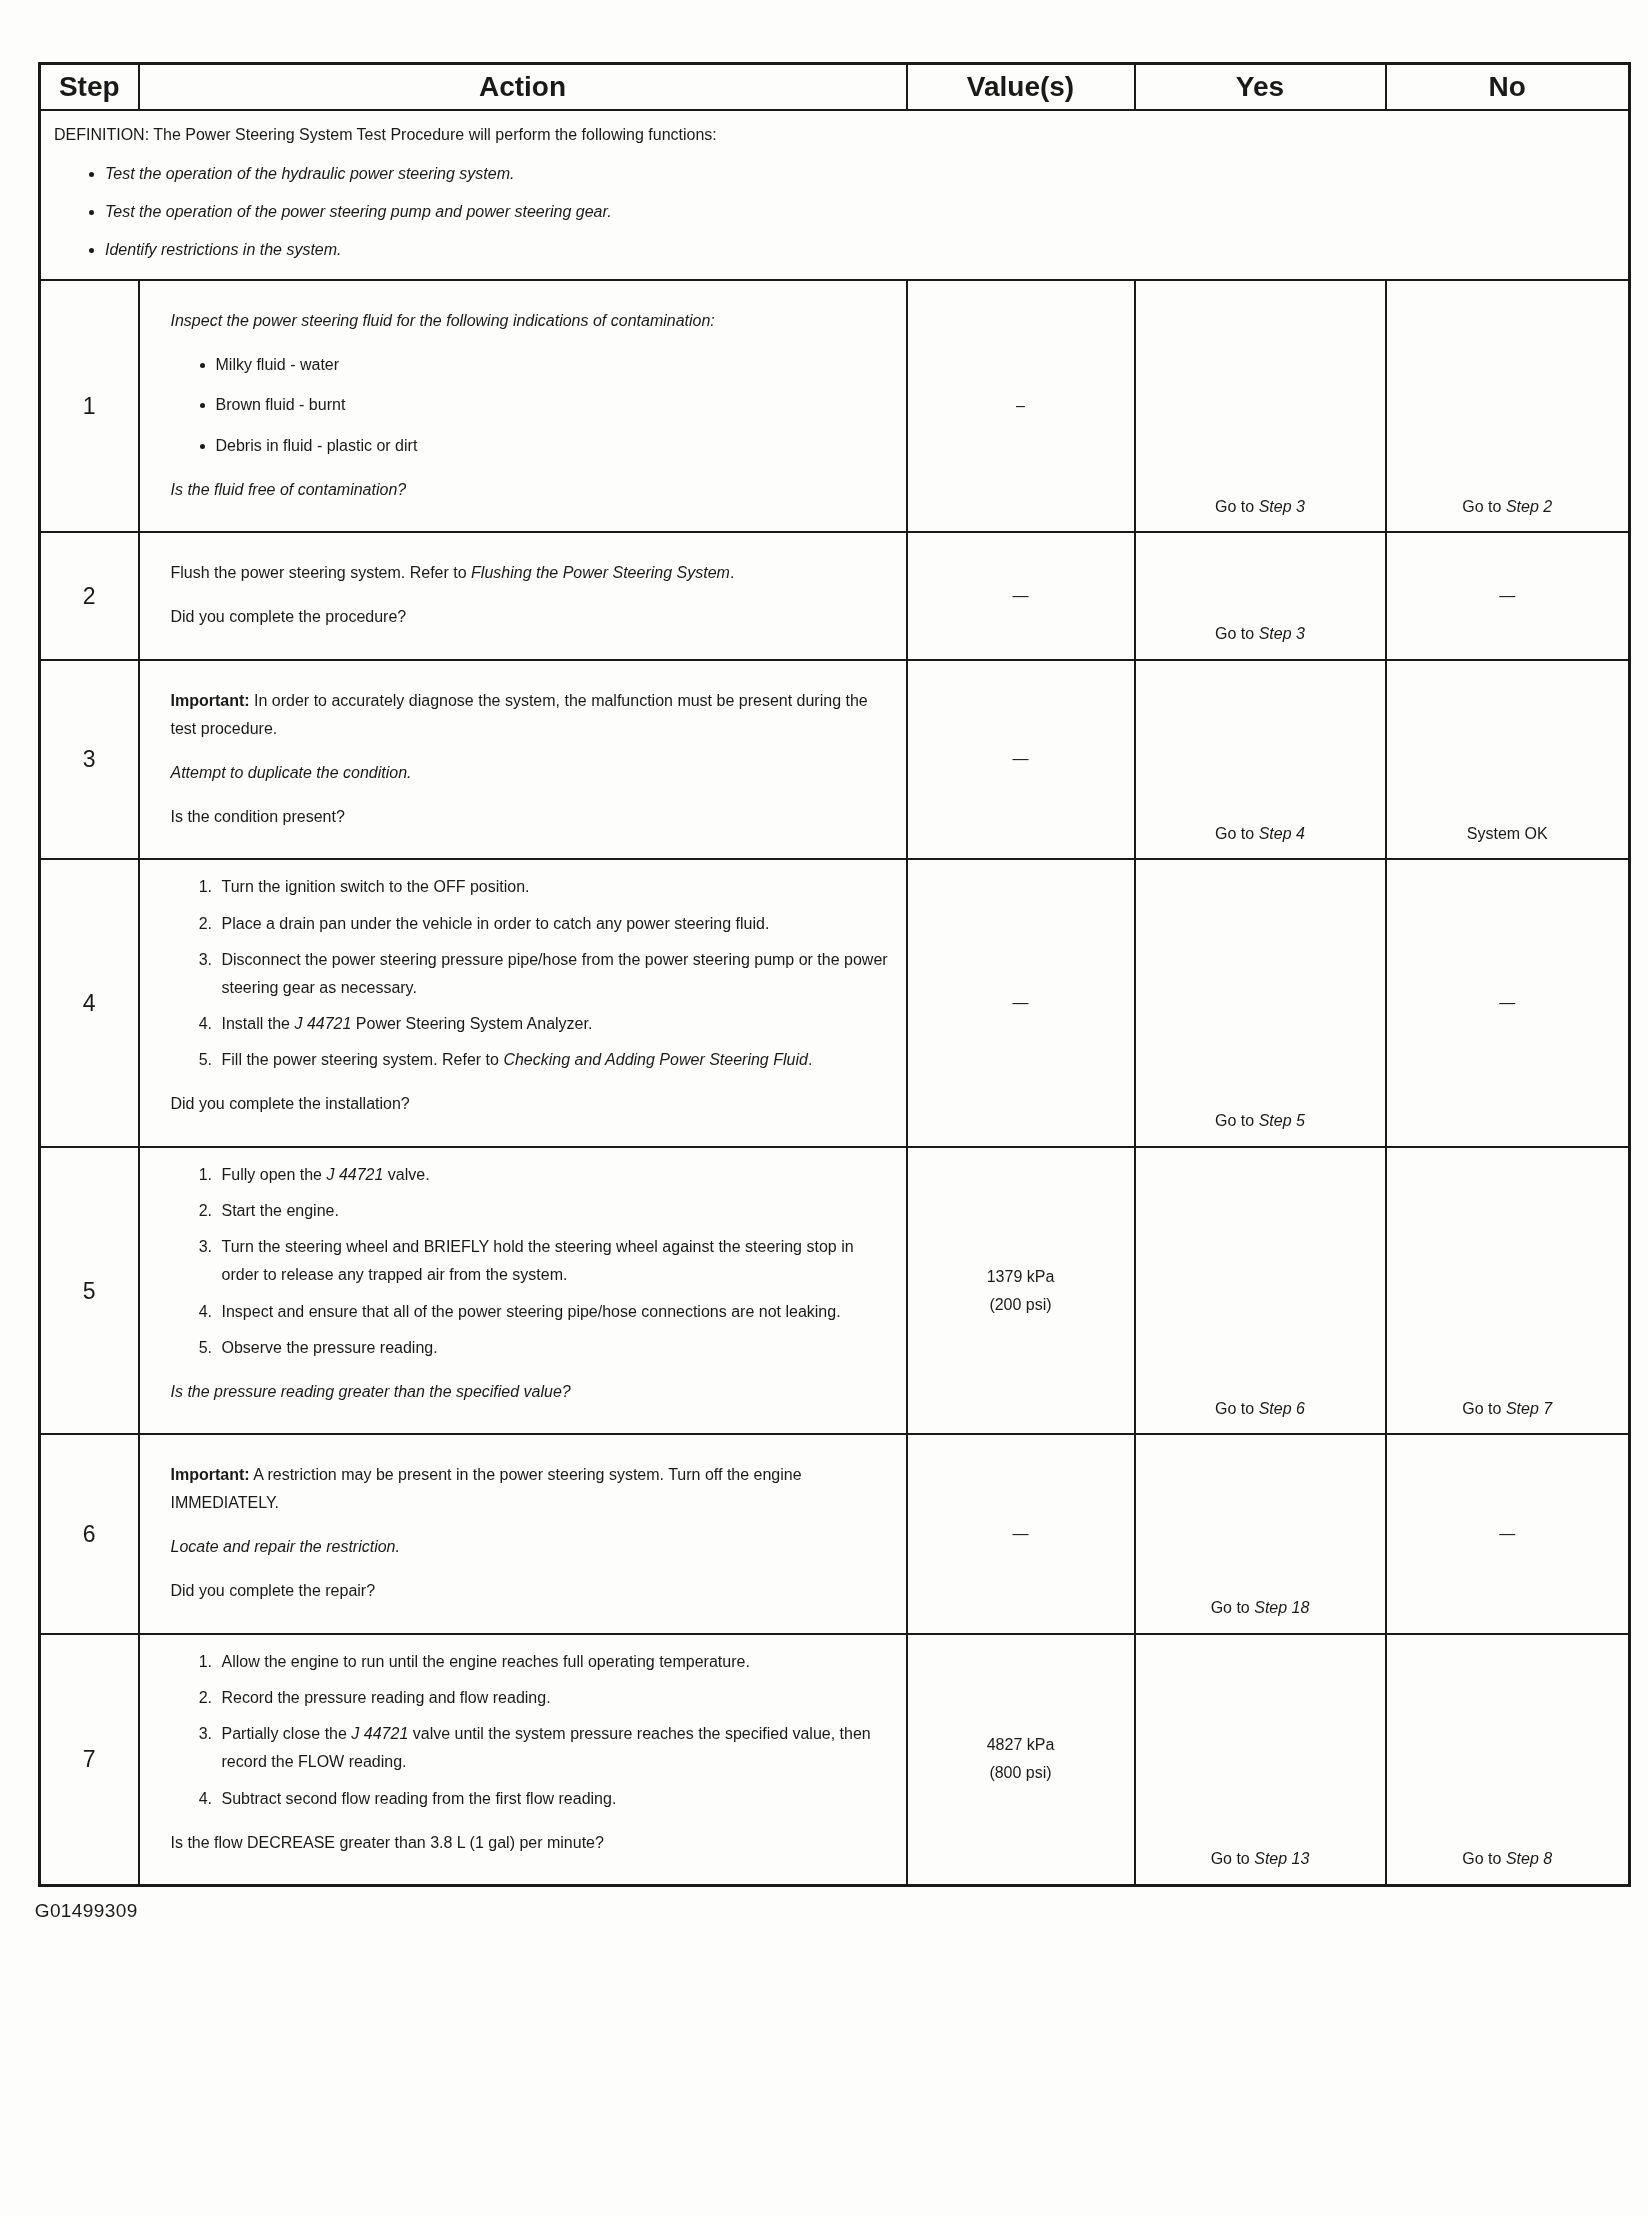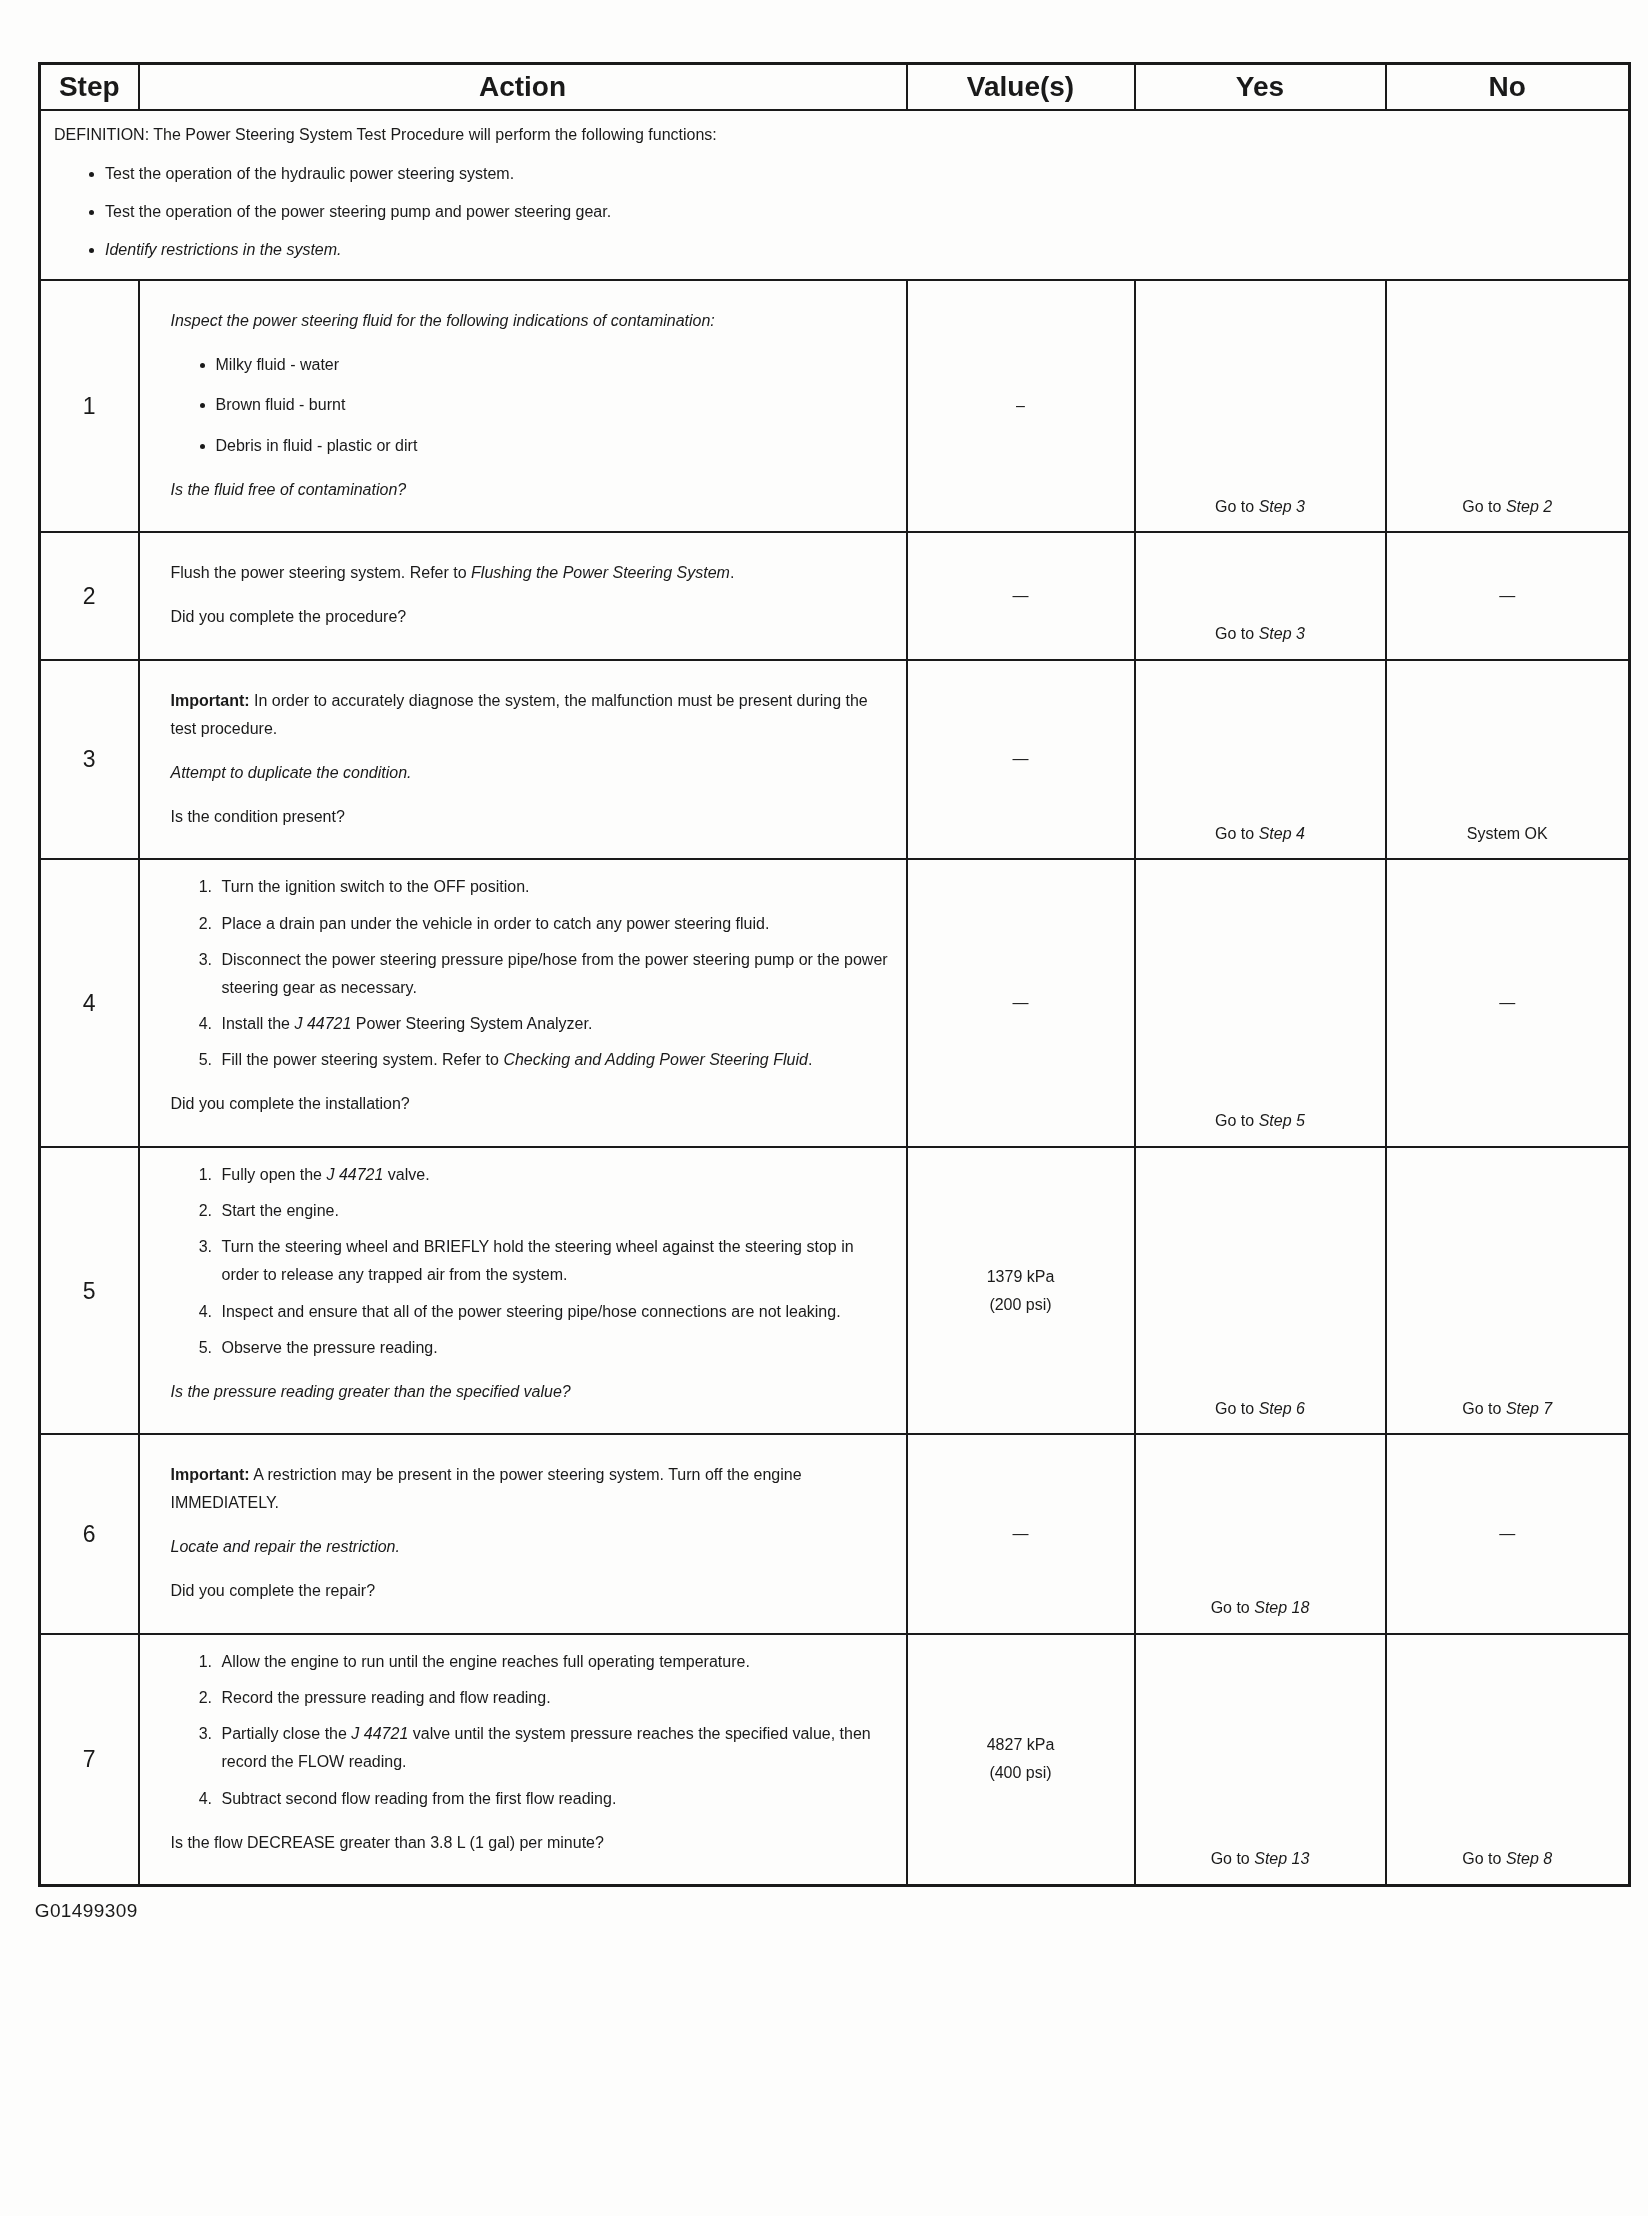--- a/index.html
+++ b/index.html
@@ -40,21 +40,21 @@
     line-height: 28px;
     vertical-align: top;
   }
   .def-cell { padding: 10px 13px 15px 13px; }
   .def-title { margin: 0; }
   .def-list {
     list-style: disc;
     margin: 11.5px 0 0 0;
     padding-left: 51px;
   }
-  .def-list li { margin-top: 10px; }
+  .def-list li { margin-top: 10px; font-style: italic; }
   .def-list li.it { font-style: italic; }
   td.step {
     text-align: center;
     vertical-align: middle;
     font-size: 23px;
   }
   td.action { padding: 10px 15px 11.5px 15px; }
   td.action p { margin: 16px; }
   .blist {
     list-style: disc;
@@ -235,21 +235,21 @@
         <ol class="nlist">
           <li><span>Allow the engine to run until the engine reaches full operating temperature.</span><i></i><span></span></li>
           <li><span>Record the pressure reading and flow reading.</span><i></i><span></span></li>
           <li><span>Partially close the </span><i>J 44721</i><span> valve until the system pressure reaches the specified value, then record the FLOW reading.</span></li>
           <li><span>Subtract second flow reading from the first flow reading.</span><i></i><span></span></li>
         </ol>
         <p class="question q-wide">Is the flow DECREASE greater than 3.8 L (1 gal) per minute?</p>
       </td>
       <td class="values">
         <div>4827 kPa</div>
-        <div>(400 psi)</div>
+        <div>(800 psi)</div>
       </td>
       <td class="go"><span>Go to </span><i>Step 13</i><span></span></td>
       <td class="go"><span>Go to </span><i>Step 8</i><span></span></td>
     </tr>
   </tbody>
     </table>
 
   <div class="figure-id">G01499309</div>
 </div>
 

